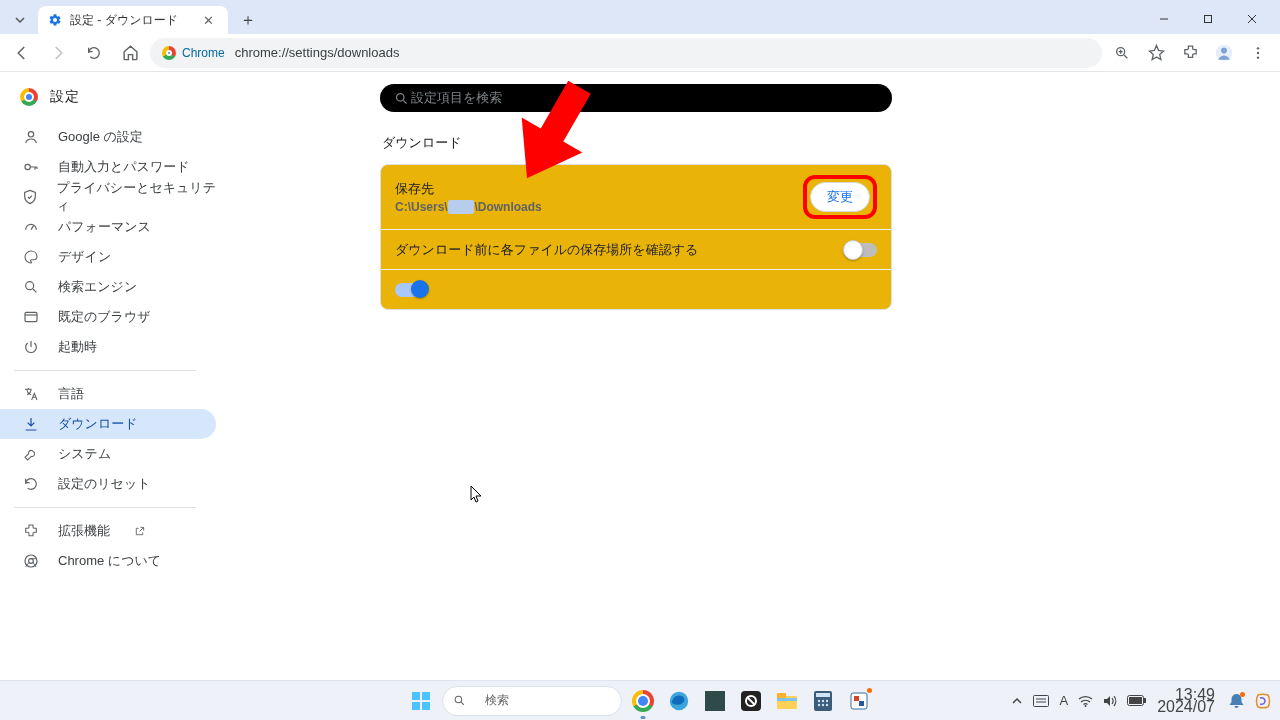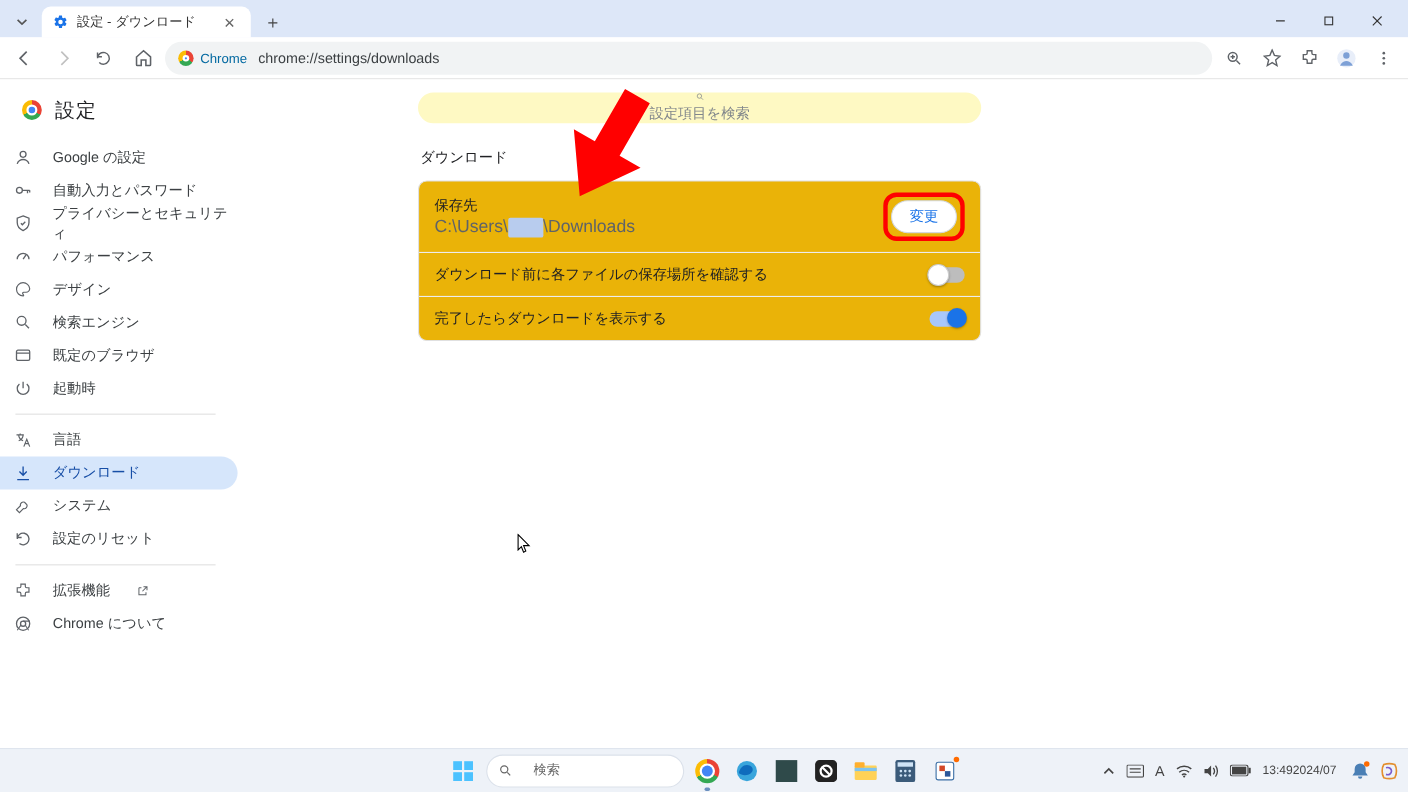--- a/index.html
+++ b/index.html
@@ -43,49 +43,49 @@
 .omni-chip { display: flex; align-items: center; gap: 6px; color: #0369a1; font-size: 12px; }
 .omni-url { color: #3c4043; }
 .actions { display: flex; align-items: center; gap: 2px; }
 
 
 .content { position: relative; display: flex; height: calc(100% - 34px - 38px - 40px); }
 
 
 .sidebar { width: 250px; padding: 16px 0 0 0; }
 .side-header { display: flex; align-items: center; gap: 12px; padding: 0 20px 8px 20px; }
-.side-title { font-size: 18px; color: #202124; letter-spacing: 1px; }
+.side-title { font-size: 14px; color: #202124; letter-spacing: 1px; }
 .side-list { padding: 8px 34px 0 0; }
 .side-item {
   display: flex; align-items: center; gap: 18px; height: 30px;
-  padding: 0 0 0 12px; border-radius: 0 16px 16px 0;
+  padding: 0 0 0 22px; border-radius: 0 16px 16px 0;
   font-size: 13px; color: #3c4043;
 }
 .side-item.active { background: #d6e6fb; color: #174ea6; }
 .side-icon { width: 18px; display: flex; justify-content: center; color: #5f6368; font-size: 14px; }
 .side-item.active .side-icon { color: #174ea6; }
 .side-divider { height: 1px; background: #e0e0e0; margin: 8px 20px 8px 14px; }
 .ext-link-icon { margin-left: 6px; color: #5f6368; font-size: 11px; }
 
 
 .mainwrap { flex: 1; display: flex; flex-direction: column; align-items: flex-start; padding: 12px 0 0 0; }
 .main { width: 512px; margin-left: 130px; }
 .searchbar {
-  height: 28px; background: #fef9c3; border-radius: 24px;
+  height: 28px; background: #000000; border-radius: 24px;
   display: flex; align-items: center; gap: 2px; padding: 0 14px;
-  color: #80868b; font-size: 13px; flex-direction: column;
+  color: #80868b; font-size: 13px;
 }
 .section-title { font-size: 13px; color: #202124; margin: 22px 0 12px 2px; }
 
 .card { border: 1px solid #e0e0e0; border-radius: 8px; background: #eab308; }
 .row { display: flex; align-items: center; padding: 10px 14px; min-height: 40px; }
 .row + .row { border-top: 1px solid #ededed; }
 .row-labels { display: flex; flex-direction: column; gap: 2px; flex: 1; }
 .row-title { font-size: 13px; color: #202124; }
-.row-sub  { font-size: 16px; color: #5f6368; }
+.row-sub  { font-size: 12px; color: #5f6368; font-weight: bold; }
 .censor { display: inline-block; background: #b8ccee; color: transparent; border-radius: 2px; user-select: none; }
 
 .change-btn {
   border: 1px solid #d2d7dc; background: #fff; color: #1a73e8;
   font-size: 13px; padding: 5px 16px; border-radius: 18px; cursor: pointer;
 }
 .annot-ring { border: 4px solid #ff0000; border-radius: 12px; padding: 3px; }
 
 
 .switch { position: relative; width: 32px; height: 14px; border-radius: 7px; }
@@ -103,21 +103,21 @@
 .taskbar {
   height: 40px; background: #eef2f8; border-top: 1px solid #dfe5ee;
   display: flex; align-items: center; padding: 0 8px; gap: 6px;
   position: relative;
 }
 .tb-center { position: absolute; left: 50%; transform: translateX(-50%); display: flex; align-items: center; gap: 6px; }
 .tb-search { height: 30px; width: 180px; background: #fff; border: 1px solid #dbe1ea; border-radius: 15px; display: flex; align-items: center; gap: 19px; padding: 0 10px; font-size: 12px; color: #666; }
 .tb-icon { width: 30px; height: 30px; display: flex; align-items: center; justify-content: center; border-radius: 6px; position: relative; }
 .tb-icon.chrome-running::after { content: ""; position: absolute; bottom: -3px; left: 50%; transform: translateX(-50%); width: 5px; height: 3px; border-radius: 2px; background: #6a8fbf; }
 .tb-right { margin-left: auto; display: flex; align-items: center; gap: 10px; color: #444; font-size: 12px; }
-.tb-clock { display: flex; align-items: flex-end; line-height: 12px; font-size: 11px; padding-right: 4px; }
+.tb-clock { display: flex; flex-direction: column; align-items: flex-end; line-height: 12px; font-size: 16px; padding-right: 4px; }
 .notif-dot { width: 5px; height: 5px; background: #ff6b00; border-radius: 50%; position: absolute; top: 2px; right: 2px; }
 
 .chrome-logo { width: 16px; height: 16px; border-radius: 50%; background: conic-gradient(#ea4335 0 120deg, #34a853 120deg 240deg, #fbbc05 240deg 360deg); position: relative; }
 .chrome-logo::after { content: ""; position: absolute; inset: 4px; border-radius: 50%; background: #fff; }
 .chrome-logo::before { content: ""; position: absolute; inset: 6px; border-radius: 50%; background: #4285f4; z-index: 1; }
 
 .gear-icon { width: 14px; height: 14px; display: inline-block; color: #1a73e8; }
 
 svg { display: block; }
 </style>
@@ -390,23 +390,20 @@
             <button class="change-btn">変更</button>
           </span>
         </div>
         <div class="row">
           <div class="row-labels">
             <span class="row-title">ダウンロード前に各ファイルの保存場所を確認する</span>
           </div>
           <div class="switch off"></div>
         </div>
         <div class="row">
-          <div class="row-labels">
-            <span class="row-title">完了したらダウンロードを表示する</span>
-          </div>
           <div class="switch on"></div>
         </div>
       </div>
     </div>
   </div>
 
   <svg class="annot-arrow" width="110" height="130" viewBox="0 0 110 130">
     <g transform="rotate(30 55 60)">
       <polygon points="55,110 20,60 42,60 42,5 68,5 68,60 90,60" fill="#ff0000"></polygon>
     </g>

